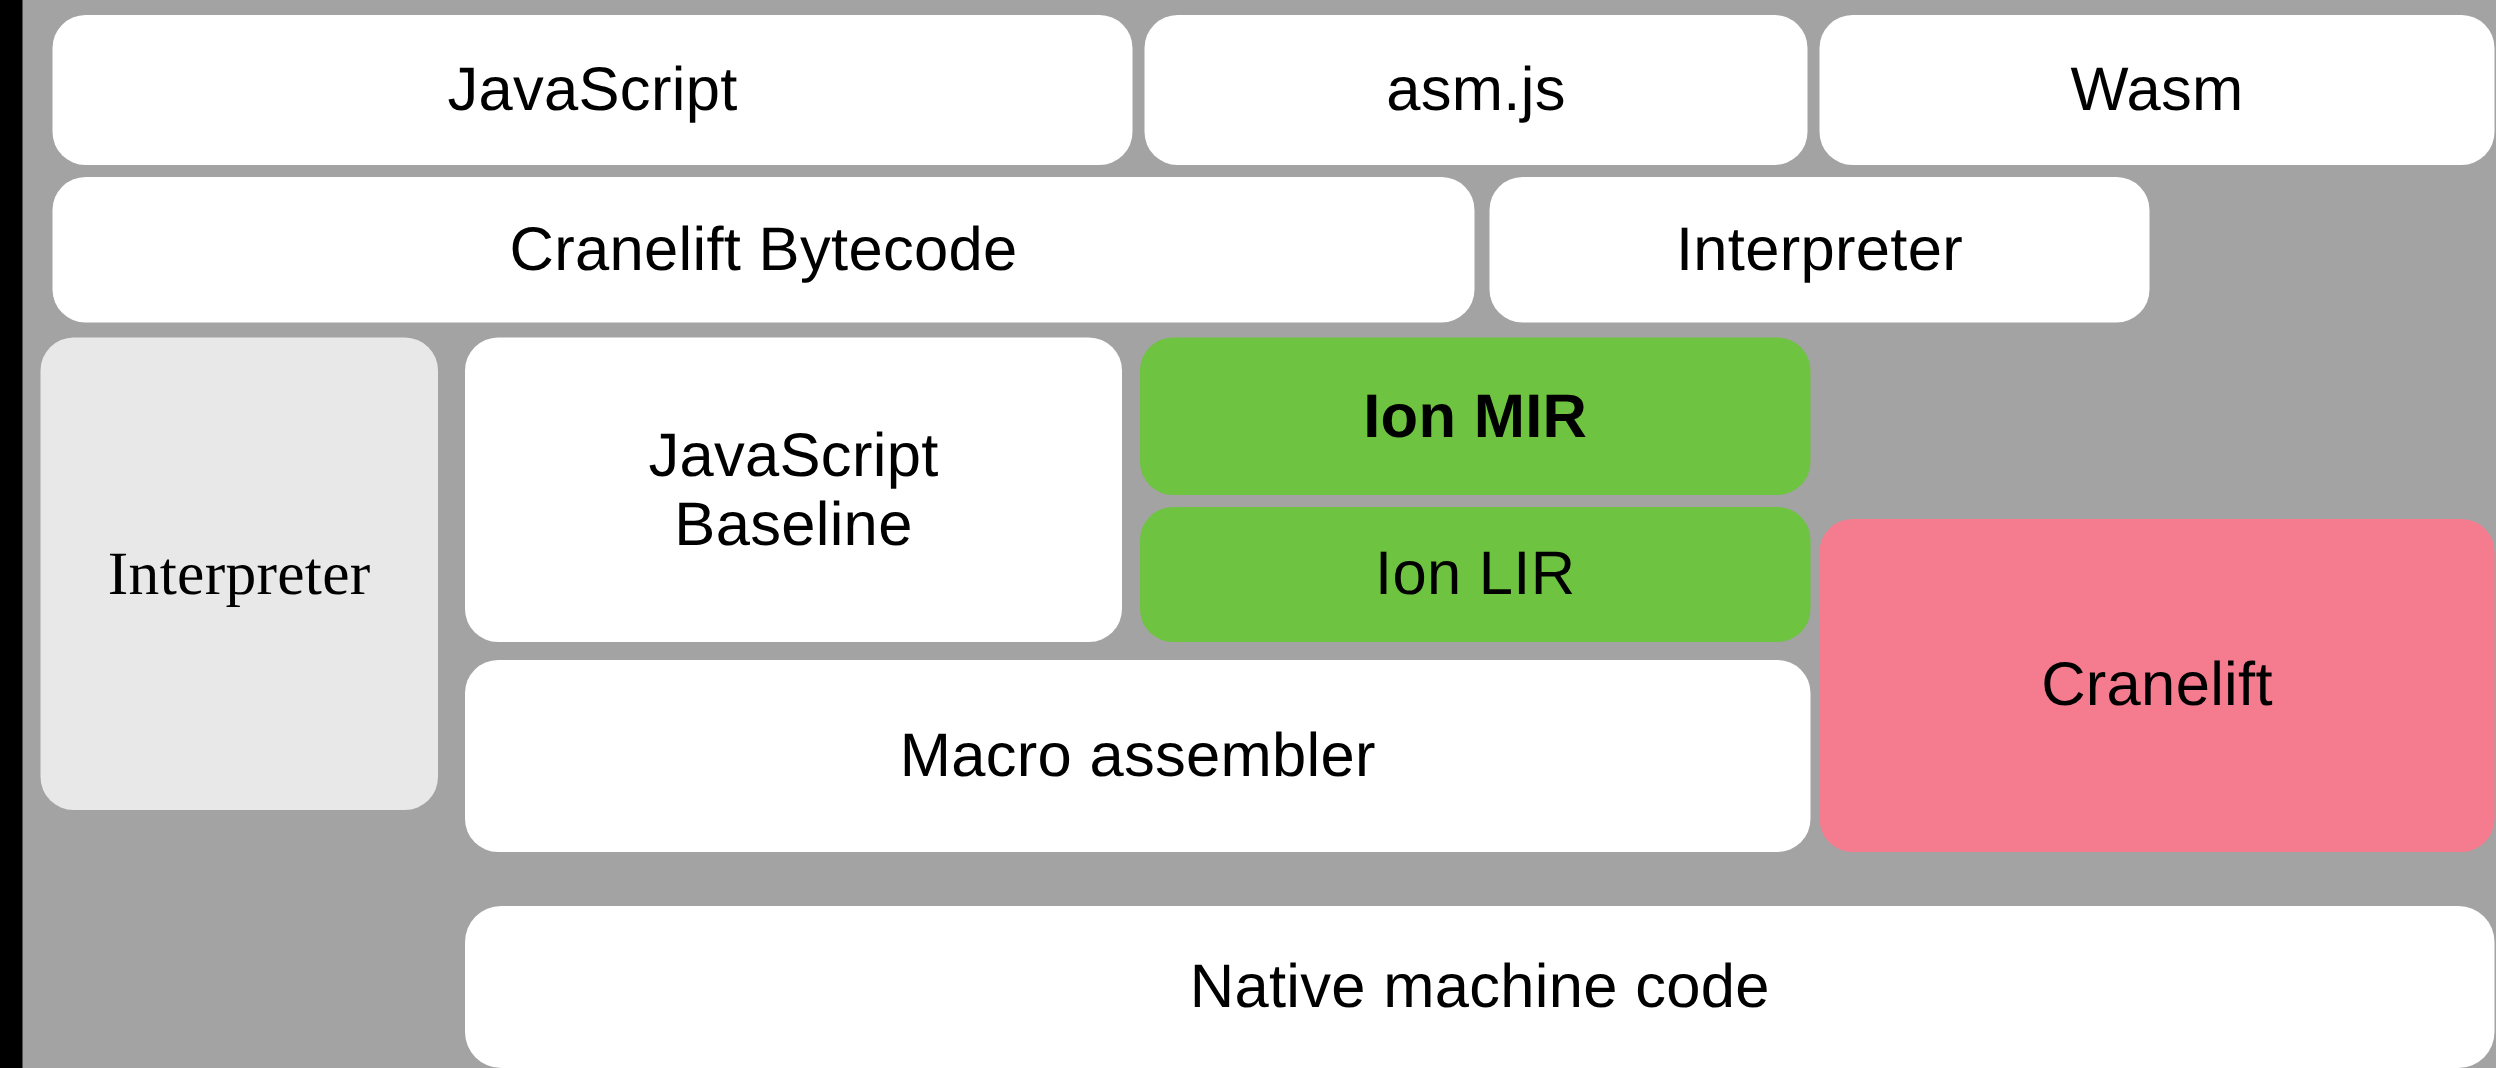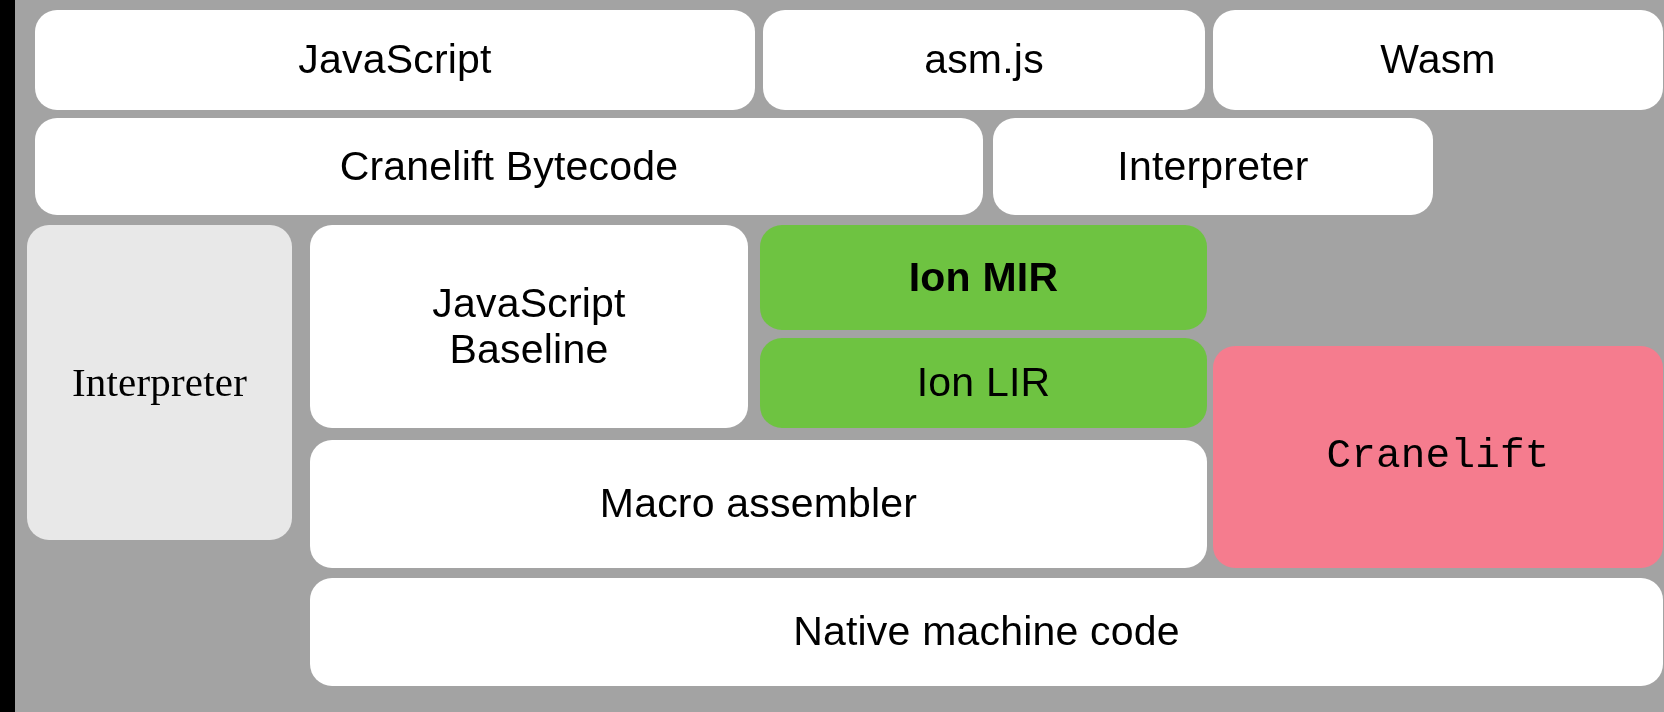--- a/index.html
+++ b/index.html
@@ -30,39 +30,39 @@
     font-size: 41px;
     line-height: 1.12;
     font-weight: 400;
     letter-spacing: 0.2px;
     white-space: pre-line;
     padding: 2px 10px;
   }
   .fill-white { background: #FFFFFF; }
   .fill-gray  { background: #E8E8E8; }
   .fill-green { background: #6EC341; }
-  .fill-pink  { background: #F57C8E; font-family: Liberation Mono, monospace; }
+  .fill-pink  { background: #F57C8E; }
 
   
   #n-javascript      { left: 20px;   top: 10px;  width: 720px; height: 100px; }
   #n-asmjs           { left: 748px;  top: 10px;  width: 442px; height: 100px; }
   #n-wasm            { left: 1198px; top: 10px;  width: 450px; height: 100px; }
 
   
   #n-js-bytecode     { left: 20px;   top: 118px; width: 948px; height: 97px; }
   #n-baldrmonkey     { left: 978px;  top: 118px; width: 440px; height: 97px; }
 
   
   #n-interpreter     { left: 12px;   top: 225px; width: 265px; height: 315px; font-family: Liberation Serif, serif; }
   #n-js-baseline     { left: 295px;  top: 225px; width: 438px; height: 203px; }
   #n-ion-mir         { left: 745px;  top: 225px; width: 447px; height: 105px; font-weight: bold; }
   #n-ion-lir         { left: 745px;  top: 338px; width: 447px; height: 90px;  }
   #n-cranelift       { left: 1198px; top: 346px; width: 450px; height: 222px; }
   #n-macro-assembler { left: 295px;  top: 440px; width: 897px; height: 128px; text-align: center; }
-  #n-native-code     { left: 295px;  top: 578px; width: 1353px; height: 108px; }
+  #n-native-code     { left: 295px;  top: 604px; width: 1353px; height: 108px; border-radius: 24px; }
 </style>
 </head>
 <body>
 
 <div id="stage">
 
   <div class="node fill-white" id="n-javascript">JavaScript</div>
   <div class="node fill-white" id="n-asmjs">asm.js</div>
   <div class="node fill-white" id="n-wasm">Wasm</div>
 

